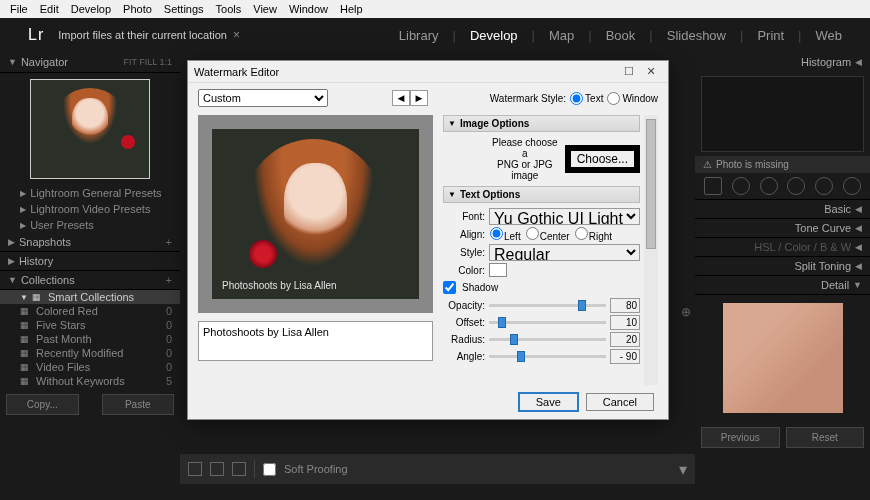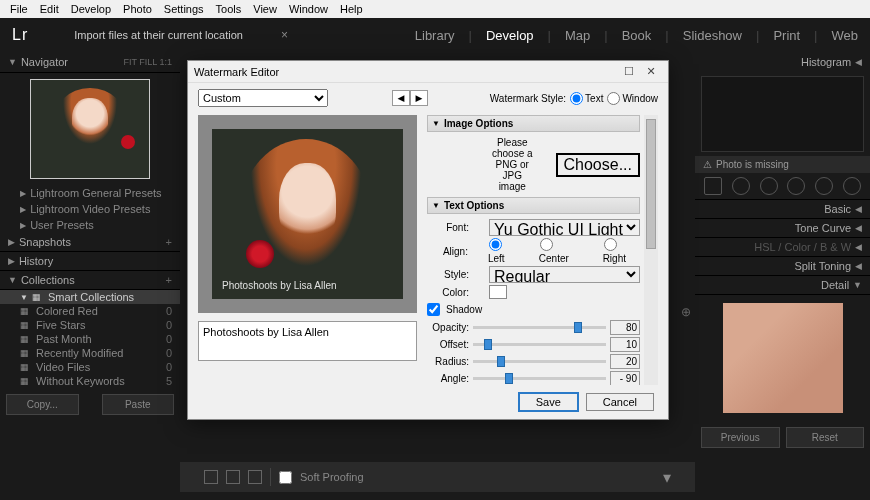--- a/index.html
+++ b/index.html
@@ -3,21 +3,21 @@
 <meta charset="utf-8">
 <style>
 * { margin: 0; padding: 0; box-sizing: border-box; font-family: "Segoe UI", Arial, sans-serif; }
 body { background: #000; width: 870px; height: 500px; overflow: hidden; position: relative; }
 
 
 .menubar { background: #f0f0f0; height: 18px; display: flex; align-items: center; padding: 0 4px; font-size: 11px; color: #000; }
 .menubar span { padding: 0 6px; cursor: default; }
 
 
-.topbar { background: #1a1a1a; height: 34px; display: flex; align-items: center; padding: 0 12px; gap: 32px; }
+.topbar { background: #1a1a1a; height: 34px; display: flex; align-items: center; padding: 0 28px; }
 .lr-logo { color: #fff; font-size: 16px; font-weight: 300; margin-right: 14px; letter-spacing: 1px; }
 .topbar-msg { color: #ccc; font-size: 11px; }
 .topbar-close { color: #888; margin-left: 6px; font-size: 12px; }
 .module-tabs { margin-left: auto; display: flex; gap: 14px; font-size: 13px; color: #999; }
 .module-tabs span { cursor: default; }
 .module-tabs span.active { color: #fff; }
 .module-tabs .sep { color: #444; }
 
 
 .main { display: flex; height: 448px; background: #1a1a1a; }
@@ -41,21 +41,21 @@
 .preset-list .tri2 { font-size: 8px; margin-right: 4px; }
 .coll-item { display: flex; align-items: center; padding: 1px 8px 1px 20px; color: #888; }
 .coll-item.selected { background: #3a3a3a; color: #ccc; }
 .coll-item .icon { width: 12px; margin-right: 4px; font-size: 9px; }
 .coll-item .count { color: #666; margin-left: auto; }
 .buttons-bottom { display: flex; gap: 23px; padding: 6px; }
 .btn-dark { flex: 1; background: #2a2a2a; color: #888; border: 1px solid #444; font-size: 10px; padding: 4px; text-align: center; }
 
 
 .center { flex: 1; background: #1a1a1a; position: relative; }
-.bottom-toolbar { position: absolute; bottom: 8px; left: 0; right: 0; height: 30px; background: #2a2a2a; display: flex; align-items: center; padding: 0 24px; gap: 8px; }
+.bottom-toolbar { position: absolute; bottom: 16px; left: 0; right: 0; height: 30px; background: #2a2a2a; display: flex; align-items: center; padding: 0 8px; gap: 8px; }
 .bottom-toolbar .tb-icon { width: 14px; height: 14px; border: 1px solid #666; }
 .bottom-toolbar .tb-sep { width: 1px; height: 18px; background: #444; }
 .bottom-toolbar .sp-label { color: #888; font-size: 11px; }
 .bottom-toolbar .chevron { margin-left: auto; color: #888; }
 
 
 .right-panel { width: 175px; background: #1a1a1a; color: #aaa; font-size: 11px; }
 .right-header { display: flex; align-items: center; justify-content: flex-end; padding: 4px 8px; }
 .right-header .title { margin-right: 4px; }
 .right-header .tri { font-size: 9px; color: #888; }
@@ -90,24 +90,24 @@
 .preview-img { width: 100%; height: 100%; background: #2a3028; position: relative; overflow: hidden; }
 .preview-img .hair { position: absolute; left: 15%; top: 6%; width: 68%; height: 85%; background: radial-gradient(ellipse at 50% 18%, #b8602e 32%, #8a4520 50%, transparent 60%); border-radius: 50% 50% 30% 30%; }
 .preview-img .face { position: absolute; left: 35%; top: 20%; width: 30%; height: 48%; background: radial-gradient(circle at 50% 35%, #f4d9c8 42%, #d9a082 62%, transparent 70%); border-radius: 45% 45% 40% 40%; }
 .preview-img .rose { position: absolute; left: 18%; bottom: 18%; width: 28px; height: 28px; background: radial-gradient(circle, #d01828 40%, #8a0818 70%); border-radius: 50%; }
 .preview-img .wm-text { position: absolute; left: 10px; bottom: 8px; color: rgba(255,255,255,0.85); font-size: 10px; }
 .text-input { width: 100%; height: 40px; border: 1px solid #999; padding: 4px; font-size: 11px; resize: none; }
 .opts-col { flex: 1; font-size: 10px; display: flex; flex-direction: column; position: relative; }
 .opts-scroll { overflow-y: auto; flex: 1; border-right: 14px solid #e8e8e8; padding-right: 4px; }
 .opt-group-hdr { background: linear-gradient(#e8e8e8, #d8d8d8); border: 1px solid #bbb; padding: 2px 4px; font-weight: bold; display: flex; align-items: center; margin-bottom: 4px; }
 .opt-group-hdr .tri { font-size: 8px; margin-right: 4px; }
-.opt-row { display: flex; align-items: center; padding: 1px 0; gap: 20px; }
+.opt-row { display: flex; align-items: center; padding: 1px 0; gap: 4px; }
 .opt-row .lbl { width: 42px; text-align: right; }
 .opt-row select, .opt-row input[type=text] { flex: 1; font-size: 16px; height: 17px; border: 1px solid #999; }
-.opt-row .btn { border: 2px solid #000000; background: #efefef; padding: 1px 6px; font-size: 16px; }
+.opt-row .btn { border: 6px solid #000000; background: #efefef; padding: 1px 6px; font-size: 12px; }
 .opt-row .swatch { width: 18px; height: 14px; border: 1px solid #888; background: #fff; }
 .opt-row input[type=radio], .opt-row input[type=checkbox] { margin: 0 1px; }
 .slider-row { display: flex; align-items: center; gap: 4px; padding: 1px 0; }
 .slider-row .lbl { width: 42px; text-align: right; }
 .slider-row .track { flex: 1; height: 3px; background: #ccc; position: relative; }
 .slider-row .thumb { position: absolute; top: -4px; width: 8px; height: 11px; background: #3a8cd8; border: 1px solid #2268a8; }
 .slider-row .val { width: 30px; border: 1px solid #999; font-size: 10px; text-align: right; padding: 0 2px; height: 15px; line-height: 13px; }
 .shadow-hdr { display: flex; align-items: center; gap: 6px; padding: 3px 0; }
 .dlg-btns { display: flex; justify-content: flex-end; gap: 8px; padding: 8px 14px; }
 .dlg-btns button { padding: 2px 16px; font-size: 11px; border: 1px solid #888; background: #efefef; }

